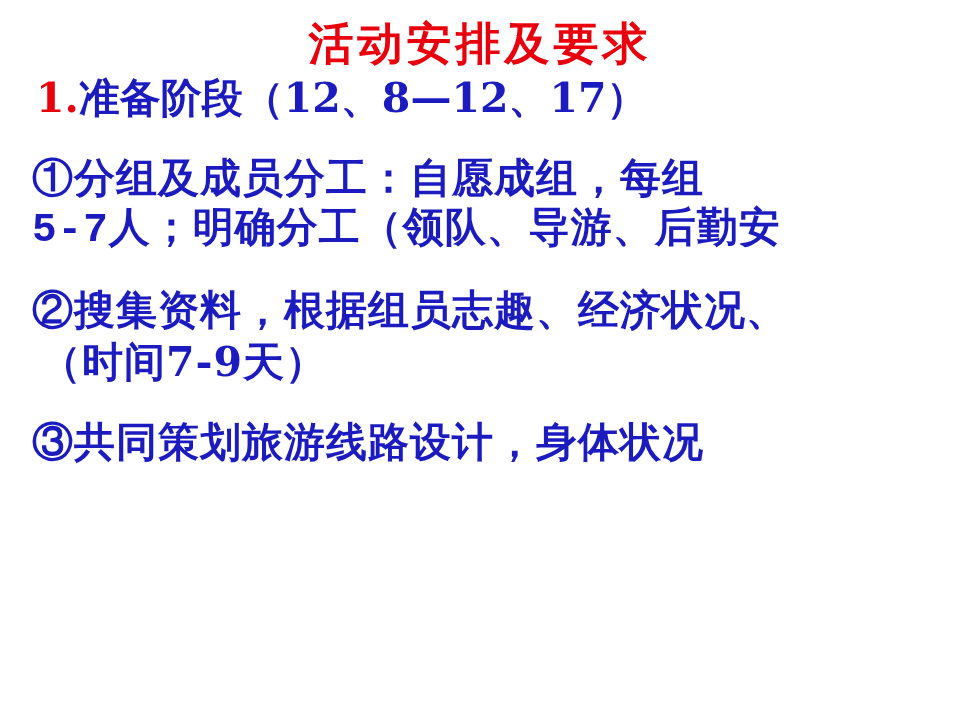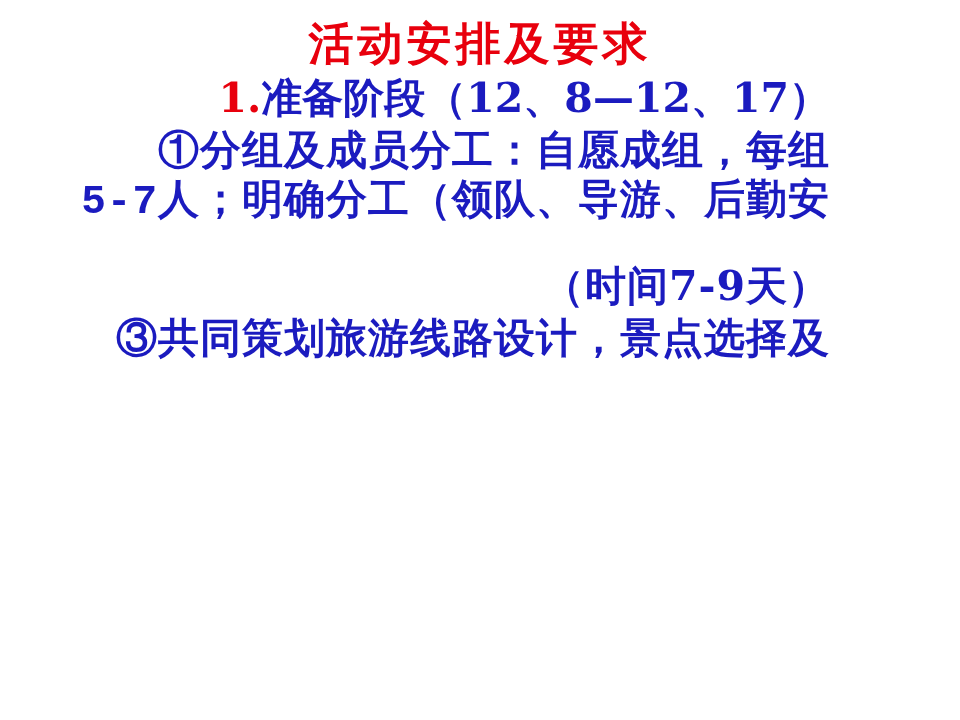--- a/index.html
+++ b/index.html
@@ -32,70 +32,70 @@
     font-family: "DejaVu Serif", "Liberation Serif", serif;
     white-space: nowrap;
   }
   .body-block {
     position: absolute;
     top: 72px;
     left: 0;
     width: 844px;
     padding: 0 14px 0 18px;
     box-sizing: border-box;
-    text-align: right;
   }
   .line {
     color: #1b1bbf;
     font-size: 41px;
     font-weight: bold;
     line-height: 52px;
     letter-spacing: 1px;
     white-space: nowrap;
     font-family: "DejaVu Serif", "Liberation Serif", serif;
   }
   .line-heading {
     padding-left: 18px;
     letter-spacing: 0px;
   }
   .line-heading .num-red {
     color: #e8000d;
     font-weight: bold;
   }
   .line-indent {
     padding-left: 14px;
+    margin-top: 28px;
   }
   .line-sub {
     padding-left: 14px;
     font-family: Liberation Mono, monospace;
   }
   .line-paren {
     padding-left: 22px;
-    margin-top: 32px;
   }
 </style>
 </head>
 <body>
 
 <div class="slide">
 
   <div class="slide-title">活动安排及要求</div>
 
   <div class="body-block">
 
     <div class="line line-heading">
       <span class="num-red">1.</span><span>准备阶段（12、8—12、17）</span>
     </div>
 
     <div class="line line-indent">①分组及成员分工：自愿成组，每组</div>
 
     <div class="line line-sub">5-7人；明确分工（领队、导游、后勤安</div>
 
 
+    <div class="line line-indent">②搜集资料，根据组员志趣、经济状况、</div>
 
 
     <div class="line line-paren">（时间7-9天）</div>
 
-    <div class="line line-indent">③共同策划旅游线路设计，景点选择及</div>
+    <div class="line line-indent">③共同策划旅游线路设计，身体状况</div>
 
 
   </div>
 </div>
 
 </body></html>

